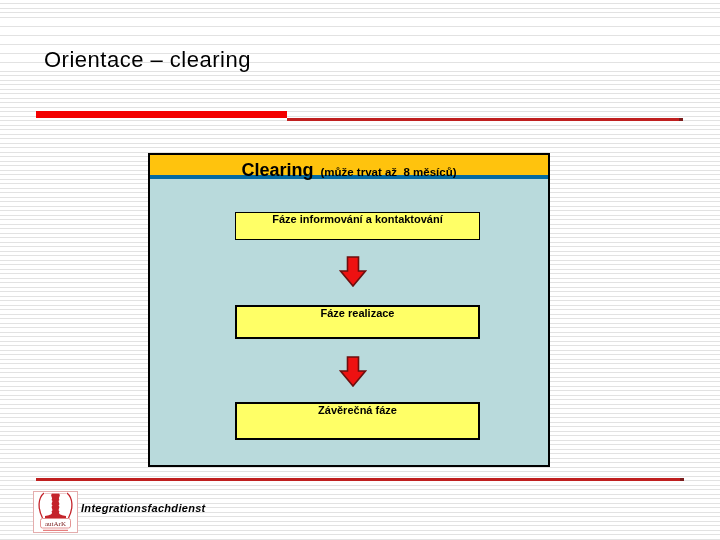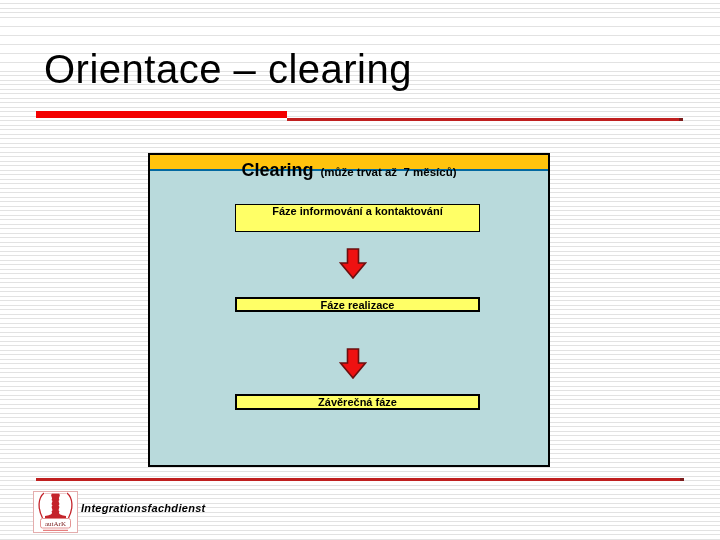--- a/index.html
+++ b/index.html
@@ -10,57 +10,57 @@
     position:relative; width:720px; height:540px; overflow:hidden;
     background:repeating-linear-gradient(
       to bottom,
       #ffffff 0px, #ffffff 3.5px,
       #e2e2e2 3.5px, #e2e2e2 4.5px
     );
   }
 
   .title {
     position:absolute; left:44px; top:47px;
-    font-size:40px; font-weight:400; color:#000; letter-spacing:0.5px;
+    font-size:22px; font-weight:400; color:#000; letter-spacing:0.5px;
   }
 
   .rule-thick {
     position:absolute; left:36px; top:111px; width:251px; height:7px;
     background:var(--bar-red,#f30000);
   }
   .rule-thin {
     position:absolute; left:287px; top:118px; width:396px; height:3px;
     background:var(--line-red,#c02020);
     border-right:4px solid #7c1d1d;
   }
 
   .diagram {
     position:absolute; left:148px; top:153px; width:402px; height:314px;
     border:2px solid #000; background:var(--body-bg,#b9dadc);
   }
   .diagram-header {
-    height:16px; background:var(--header-bg,#ffc30d);
-    border-bottom:2px solid #0369a1;
+    height:24px; background:var(--header-bg,#ffc30d);
+    border-bottom:4px solid #0369a1;
     display:flex; align-items:baseline; justify-content:center; gap:7px;
     padding-top:5px;
   }
   .dh-title { font-size:18px; font-weight:bold; color:#000; }
   .dh-sub   { font-size:11.5px; font-weight:bold; color:#000; white-space:pre; }
 
   .diagram-body { position:relative; height:278px; }
 
   .phase {
     position:absolute; left:85px; width:245px;
     background:var(--phase-bg,#ffff66); border:2px solid #000;
     display:flex; align-items:flex-start; justify-content:center;
     font-size:11px; font-weight:bold; color:#000; text-align:center;
   }
   .phase-1 { top:33px;  height:28px; border-width:1px; }
-  .phase-2 { top:126px; height:15px; }
-  .phase-3 { top:223px; height:16px; }
+  .phase-2 { top:126px; height:34px; }
+  .phase-3 { top:223px; height:38px; }
 
   .arrow { position:absolute; left:189px; width:28px; height:31px; }
   .arrow-1 { top:77px; }
   .arrow-2 { top:177px; }
 
   .bottom-line {
     position:absolute; left:36px; top:478px; width:648px; height:3px;
     background:var(--line-red,#c02020);
     border-right:4px solid #7c1d1d;
   }
@@ -80,21 +80,21 @@
 
   <div class="title">Orientace – clearing</div>
 
   <div class="rule-thick"></div>
   <div class="rule-thin"></div>
 
   <div class="diagram">
 
     <div class="diagram-header">
       <span class="dh-title">Clearing</span>
-      <span class="dh-sub">(může trvat až  7 měsíců)</span>
+      <span class="dh-sub">(může trvat až  8 měsíců)</span>
     </div>
 
     <div class="diagram-body">
 
       <div class="phase phase-1">
         <span>Fáze informování a kontaktování</span>
       </div>
 
       <svg class="arrow arrow-1" viewBox="0 0 28 31">
         <path d="M8.5 1 H19.5 V15 H26.5 L14 30 L1.5 15 H8.5 Z" fill="var(--arrow-fill,#EE1111)" stroke="var(--arrow-outline,#6B0F0F)" stroke-width="1.6"></path>

